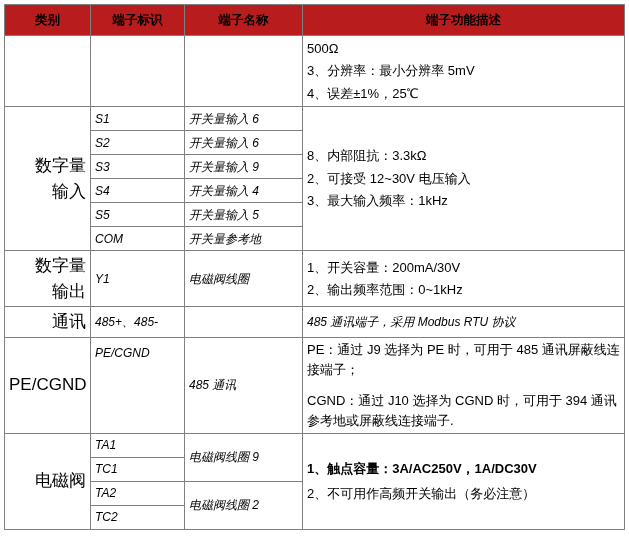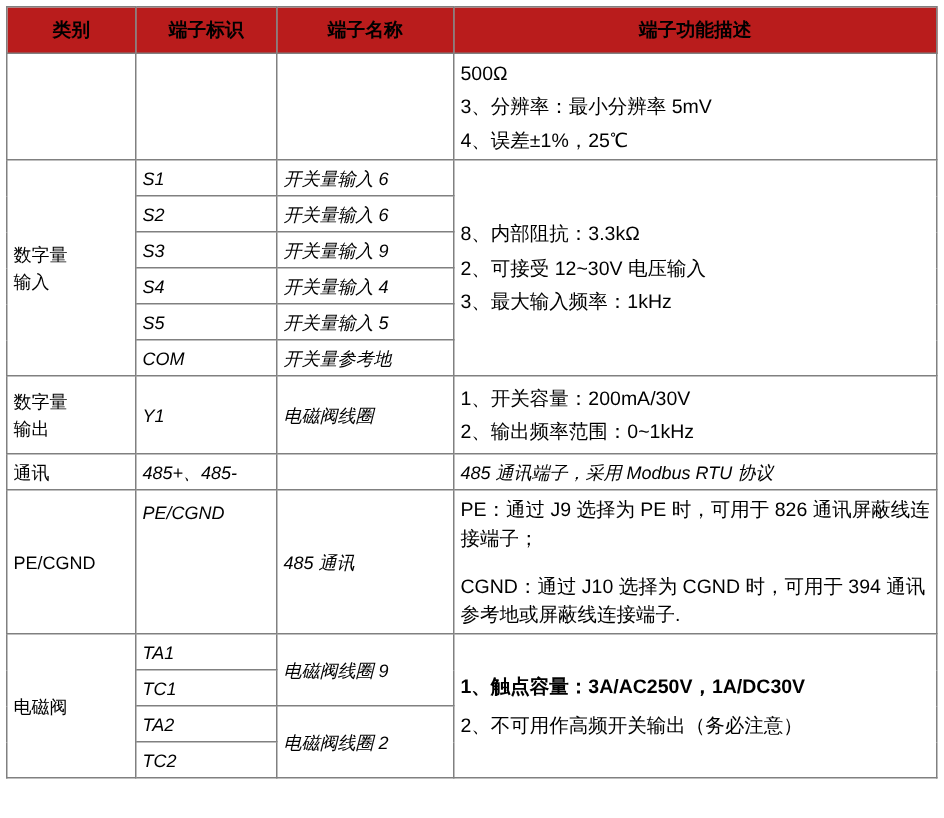--- a/index.html
+++ b/index.html
@@ -33,21 +33,21 @@
     line-height: 1.5;
   }
   .hdr {
     background: #b91c1c;
     text-align: center;
     font-weight: bold;
     font-size: 12.5px;
     height: 26px;
   }
   .ctr { text-align: left; font-style: italic; }
-  .cat { text-align: left; font-size: 12px; }
+  .cat { text-align: right; font-size: 17px; }
   .desc { text-align: left; padding-left: 8px; font-size: 13px; }
   .desc p {
     margin: 0 0 3px 0;
   }
   .desc p:last-child { margin-bottom: 0; }
   .rowh { height: 24px; }
   .nowrap { white-space: nowrap; }
 </style>
 </head>
 <body>
@@ -132,21 +132,21 @@
         <td class="ctr nowrap">485+、485-</td>
         <td class="ctr">&nbsp;</td>
         <td class="ctr">485 通讯端子，采用 Modbus RTU 协议</td>
       </tr>
 
       <tr style="height:96px;">
         <td class="cat">PE/CGND</td>
         <td class="ctr" style="vertical-align:top; padding-top:6px;">PE/CGND</td>
         <td class="ctr">485 通讯</td>
         <td class="desc">
-          <p style="margin-bottom:12px;">PE：通过 J9 选择为 PE 时，可用于 826 通讯屏蔽线连接端子；</p>
+          <p style="margin-bottom:12px;">PE：通过 J9 选择为 PE 时，可用于 485 通讯屏蔽线连接端子；</p>
           <p>CGND：通过 J10 选择为 CGND 时，可用于 394 通讯参考地或屏蔽线连接端子.</p>
         </td>
       </tr>
 
       <tr class="rowh">
         <td class="cat" rowspan="4">电磁阀</td>
         <td class="ctr">TA1</td>
         <td class="ctr" rowspan="2">电磁阀线圈 9</td>
         <td class="desc" rowspan="4">
           <p style="margin-bottom:6px;font-weight:bold;">1、触点容量：3A/AC250V，1A/DC30V</p>

